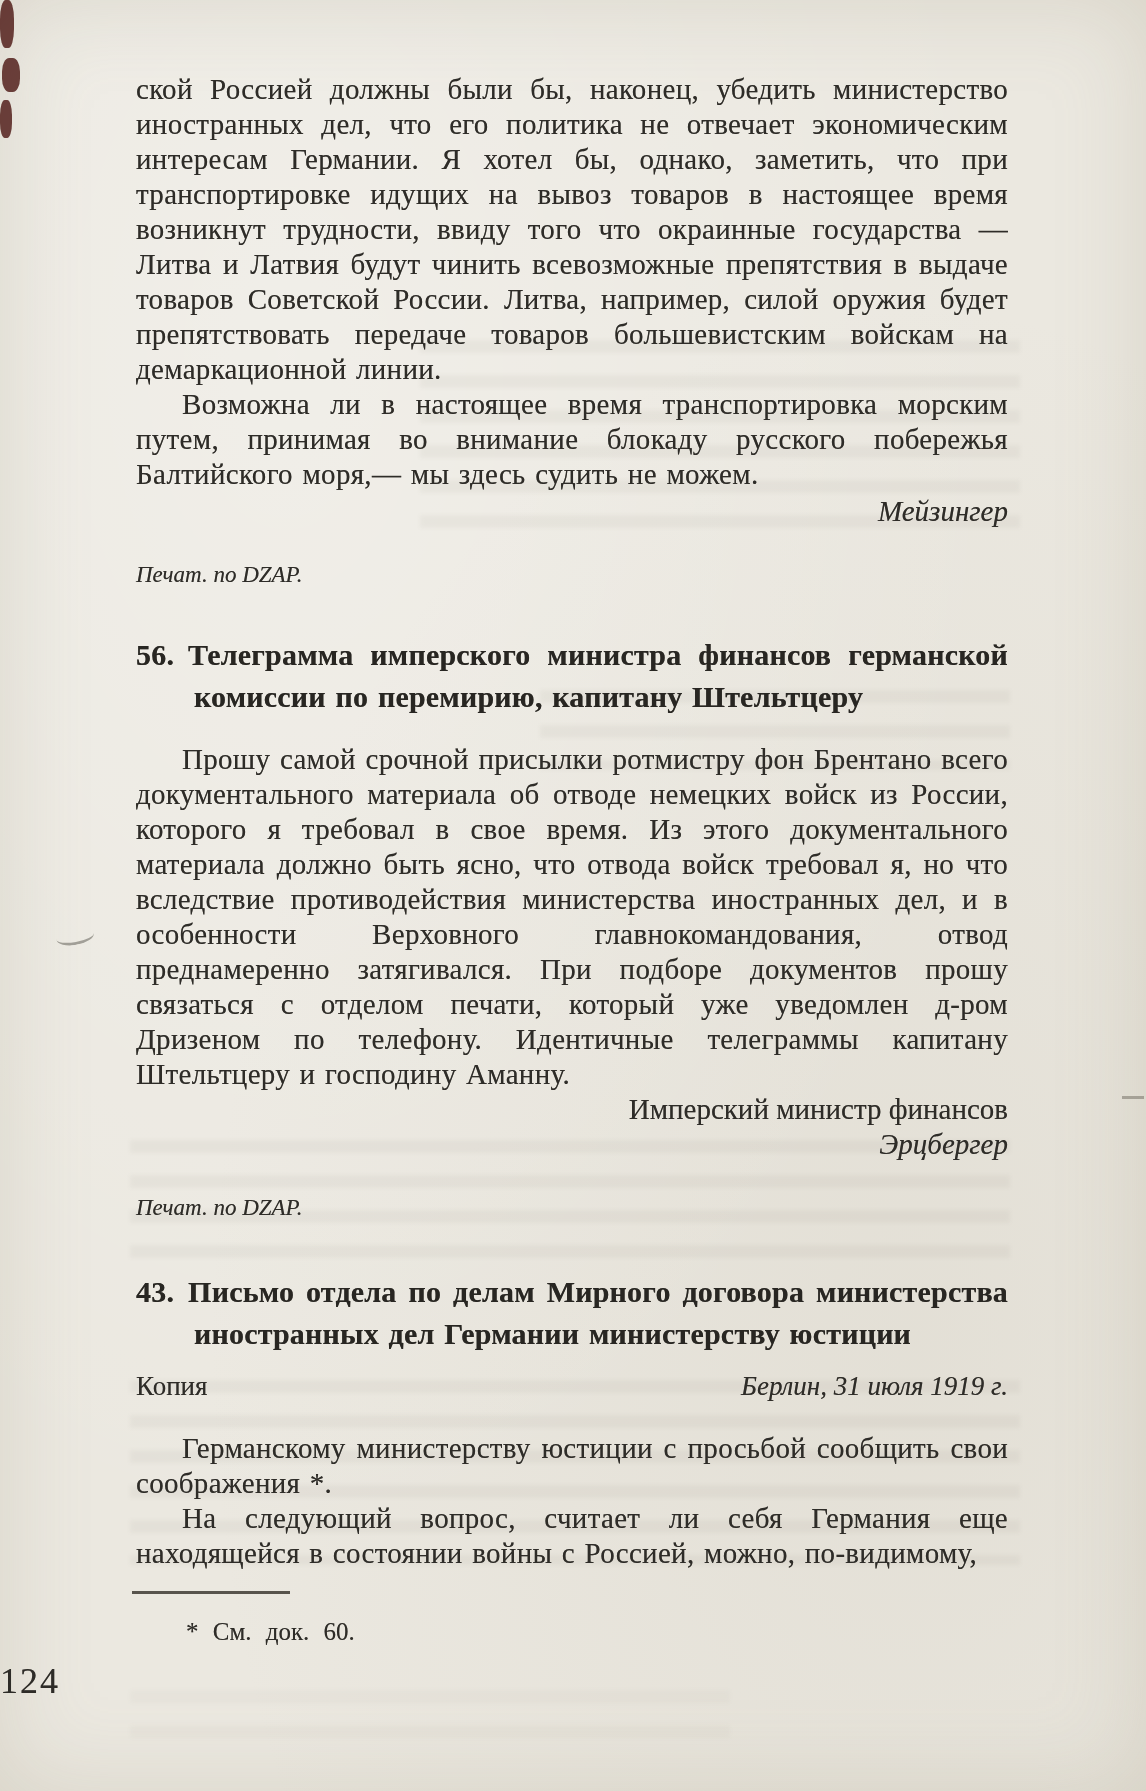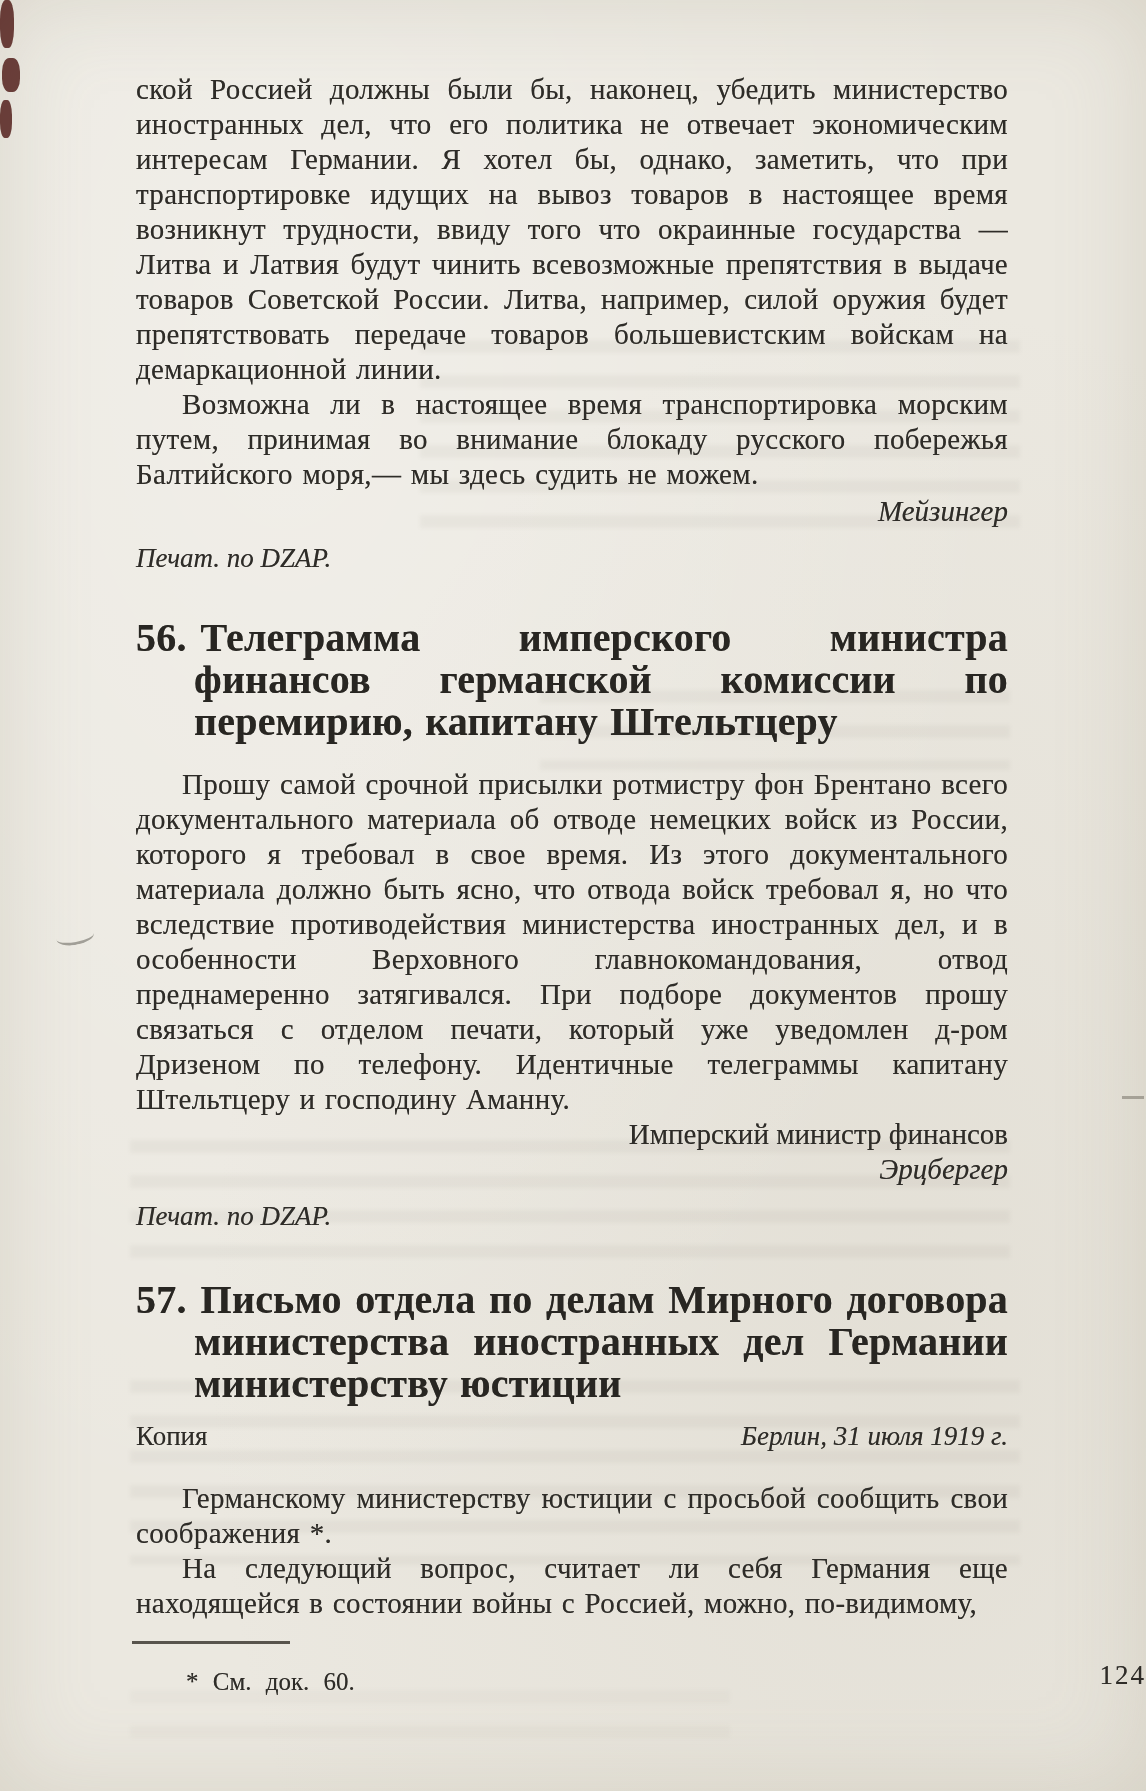--- a/index.html
+++ b/index.html
@@ -61,30 +61,30 @@
   .sig {
     margin: 2px 0 0 0;
     font-size: 29px;
     line-height: 35px;
     text-align: right;
     text-shadow: 0 0 0.5px rgba(40,38,32,0.55);
   }
   .italic { font-style: italic; }
 
   .source-note {
-    margin: 14px 0 0 0;
-    font-size: 27px;
+    margin: 31px 0 0 0;
+    font-size: 23px;
     line-height: 30px;
     font-style: italic;
     text-shadow: 0 0 0.4px rgba(40,38,32,0.5);
   }
 
   .doc-heading {
     margin: 44px 0 0 0;
-    font-size: 40px;
+    font-size: 30px;
     line-height: 42px;
     font-weight: bold;
     text-align: justify;
     padding-left: 58px;
     text-indent: -58px;
     letter-spacing: 0.2px;
     word-spacing: 2px;
     color: #282622;
     text-shadow: 0 0 0.6px rgba(35,33,28,0.6);
   }
@@ -128,22 +128,22 @@
     text-indent: 50px;
     word-spacing: 8px;
     text-shadow: 0 0 0.4px rgba(40,38,32,0.5);
   }
 
   .page-number {
     position: absolute;
     top: 1660px;
     left: 0;
     width: 100%;
-    text-align: right;
-    font-size: 27px;
+    text-align: left;
+    font-size: 36px;
     letter-spacing: 2px;
     text-shadow: 0 0 0.4px rgba(40,38,32,0.5);
   }
 </style>
 </head>
 <body>
 
 <div class="page">
 
   <div class="bleed" style="top:340px; left:420px; width:600px; height:210px;"></div>
@@ -164,21 +164,21 @@
     <p class="body-text indent">Возможна ли в настоящее время транспортировка морским путем, принимая во внимание блокаду русского побережья Балтийского моря,— мы здесь судить не можем.</p>
     <p class="sig italic">Мейзингер</p>
     <p class="source-note">Печат. по DZAP.</p>
 
     <p class="doc-heading"><span class="doc-number">56.</span><span>Телеграмма имперского министра финансов германской комиссии по перемирию, капитану Штельтцеру</span></p>
     <p class="body-text indent first-after-date">Прошу самой срочной присылки ротмистру фон Брентано всего документального материала об отводе немецких войск из России, которого я требовал в свое время. Из этого документального материала должно быть ясно, что отвода войск требовал я, но что вследствие противодействия министерства иностранных дел, и в особенности Верховного главнокомандования, отвод преднамеренно затягивался. При подборе документов прошу связаться с отделом печати, который уже уведомлен д-ром Дризеном по телефону. Идентичные телеграммы капитану Штельтцеру и господину Аманну.</p>
     <p class="sig" style="margin-top:0;">Имперский министр финансов</p>
     <p class="sig italic" style="margin-top:0;">Эрцбергер</p>
     <p class="source-note">Печат. по DZAP.</p>
 
-    <p class="doc-heading" style="margin-top:48px;"><span class="doc-number">57.</span><span>Письмо отдела по делам Мирного договора министерства иностранных дел Германии министерству юстиции</span></p>
+    <p class="doc-heading" style="margin-top:48px;"><span class="doc-number">43.</span><span>Письмо отдела по делам Мирного договора министерства иностранных дел Германии министерству юстиции</span></p>
     <div class="meta-row">
       <span class="copy-label">Копия</span>
       <span class="dateline-inline">Берлин, 31 июля 1919 г.</span>
     </div>
     <p class="body-text indent para-gap">Германскому министерству юстиции с просьбой сообщить свои соображения *.</p>
     <p class="body-text indent">На следующий вопрос, считает ли себя Германия еще находящейся в состоянии войны с Россией, можно, по-видимому,</p>
 
     <div class="footnote-rule"></div>
     <p class="footnote">* См. док. 60.</p>
   </div>

